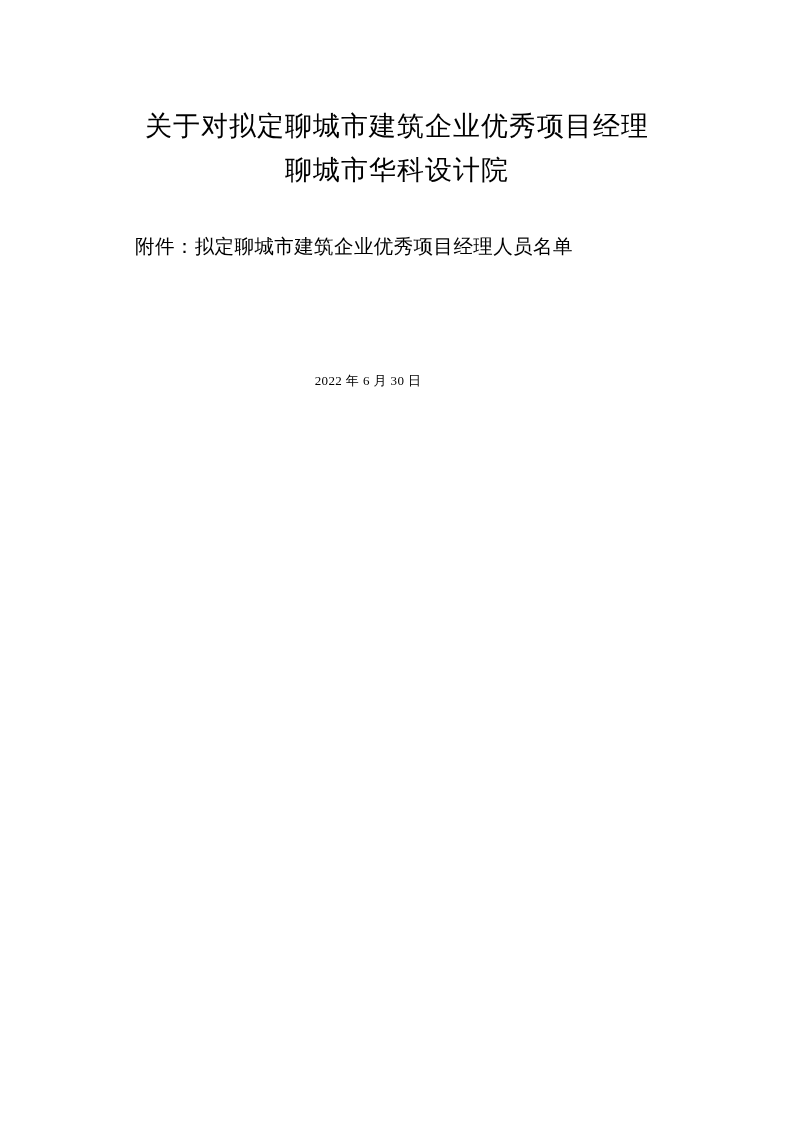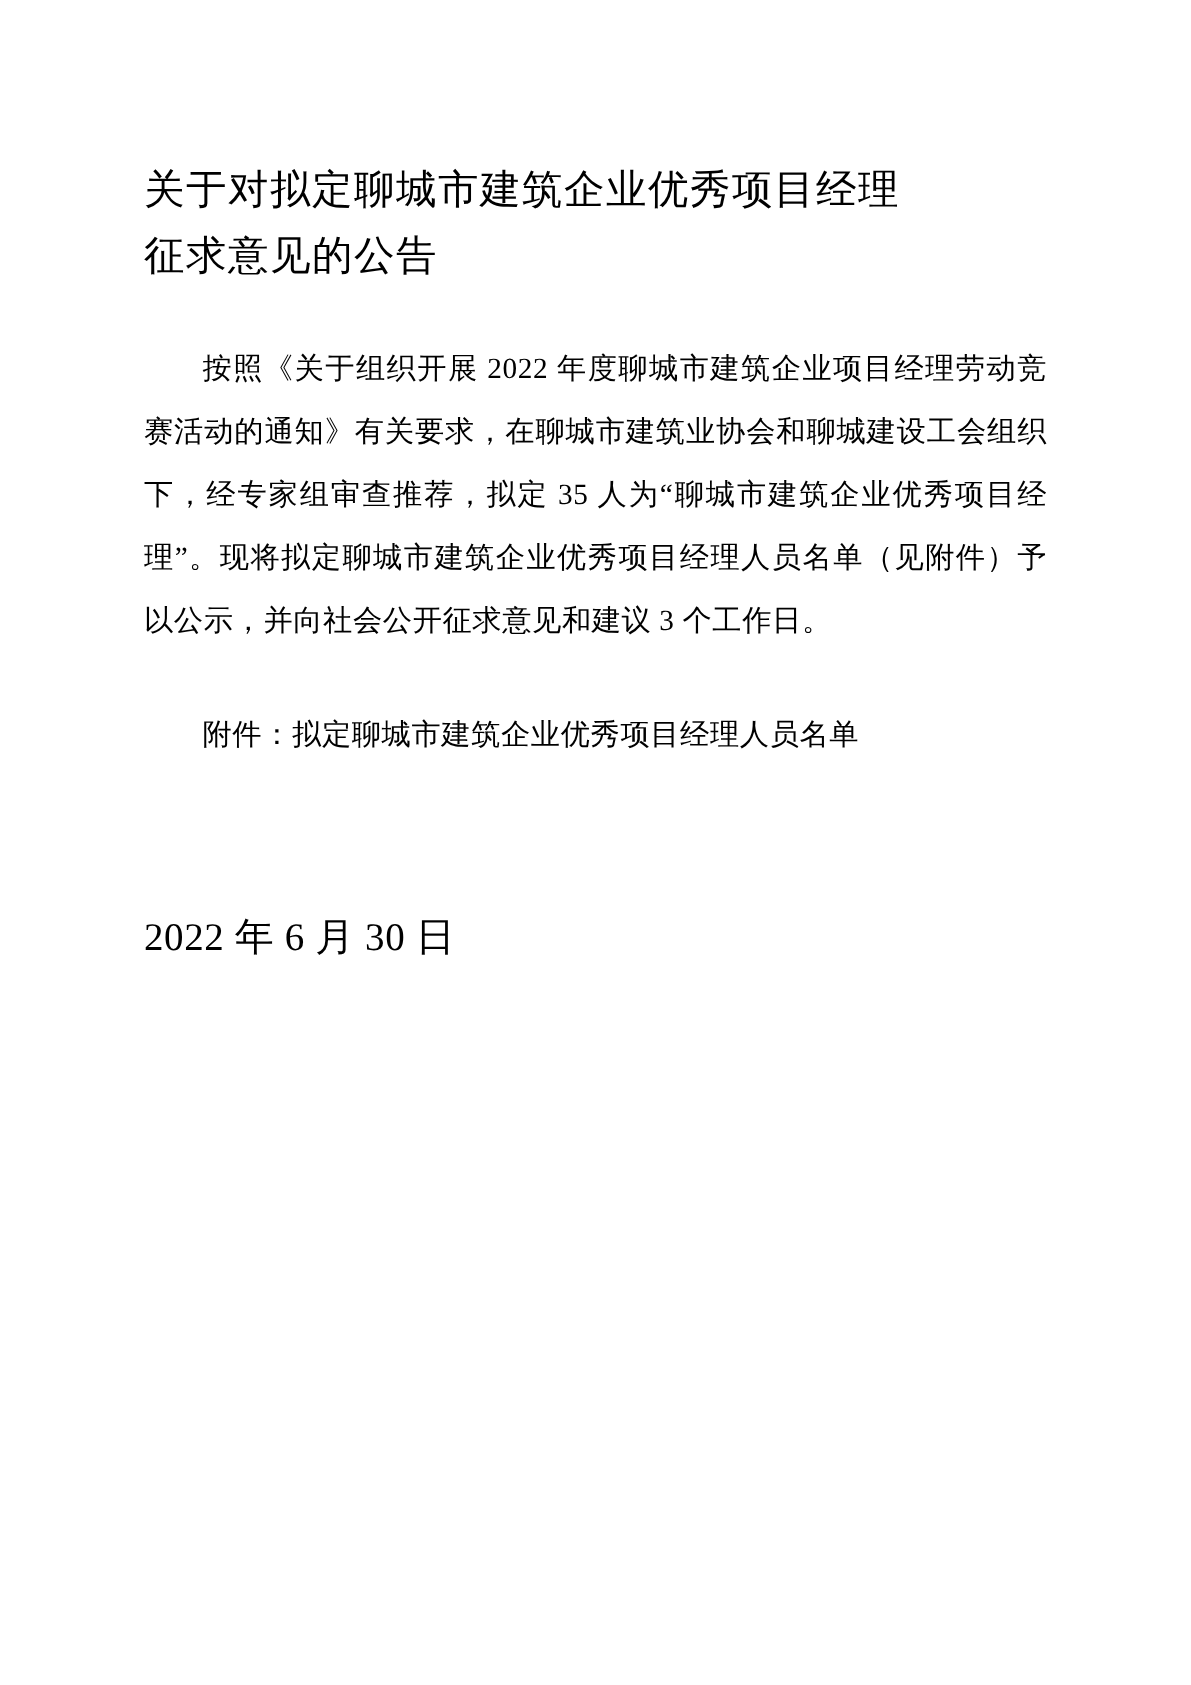--- a/index.html
+++ b/index.html
@@ -15,20 +15,21 @@
     overflow: hidden;
   }
   .page {
     position: relative;
     width: 794px;
     height: 1123px;
     box-sizing: border-box;
     padding: 96px 96px 80px 96px;
   }
   .doc-title {
+    text-align: center;
     font-size: 27px;
     line-height: 44px;
     letter-spacing: 1px;
     margin: 8px 0 0 0;
     font-weight: normal;
   }
   .doc-title .title-line {
     display: block;
   }
   .body-block {
@@ -47,36 +48,35 @@
     margin: 0;
     margin-top: 34px;
     font-size: 19.5px;
     line-height: 42px;
     text-indent: 2em;
     letter-spacing: 0.4px;
   }
   p.date-line {
     margin: 0;
     margin-top: 92px;
-    font-size: 26px;
+    font-size: 13px;
     line-height: 42px;
-    text-align: left;
+    text-align: center;
     padding-right: 58px;
     letter-spacing: 0.4px;
   }
 </style>
 </head>
 <body>
 
 <div class="page">
 
   <h1 class="doc-title">
     <span class="title-line">关于对拟定聊城市建筑企业优秀项目经理</span>
-    <span class="title-line">征求意见的公告</span>
+    <span class="title-line">聊城市华科设计院</span>
   </h1>
 
   <div class="body-block">
-    <p class="para">按照《关于组织开展 2022 年度聊城市建筑企业项目经理劳动竞赛活动的通知》有关要求，在聊城市建筑业协会和聊城建设工会组织下，经专家组审查推荐，拟定 35 人为“聊城市建筑企业优秀项目经理”。现将拟定聊城市建筑企业优秀项目经理人员名单（见附件）予以公示，并向社会公开征求意见和建议 3 个工作日。</p>
     <p class="attachment">附件：拟定聊城市建筑企业优秀项目经理人员名单</p>
     <p class="date-line">2022 年 6 月 30 日</p>
   </div>
 
 </div>
 
 </body></html>

